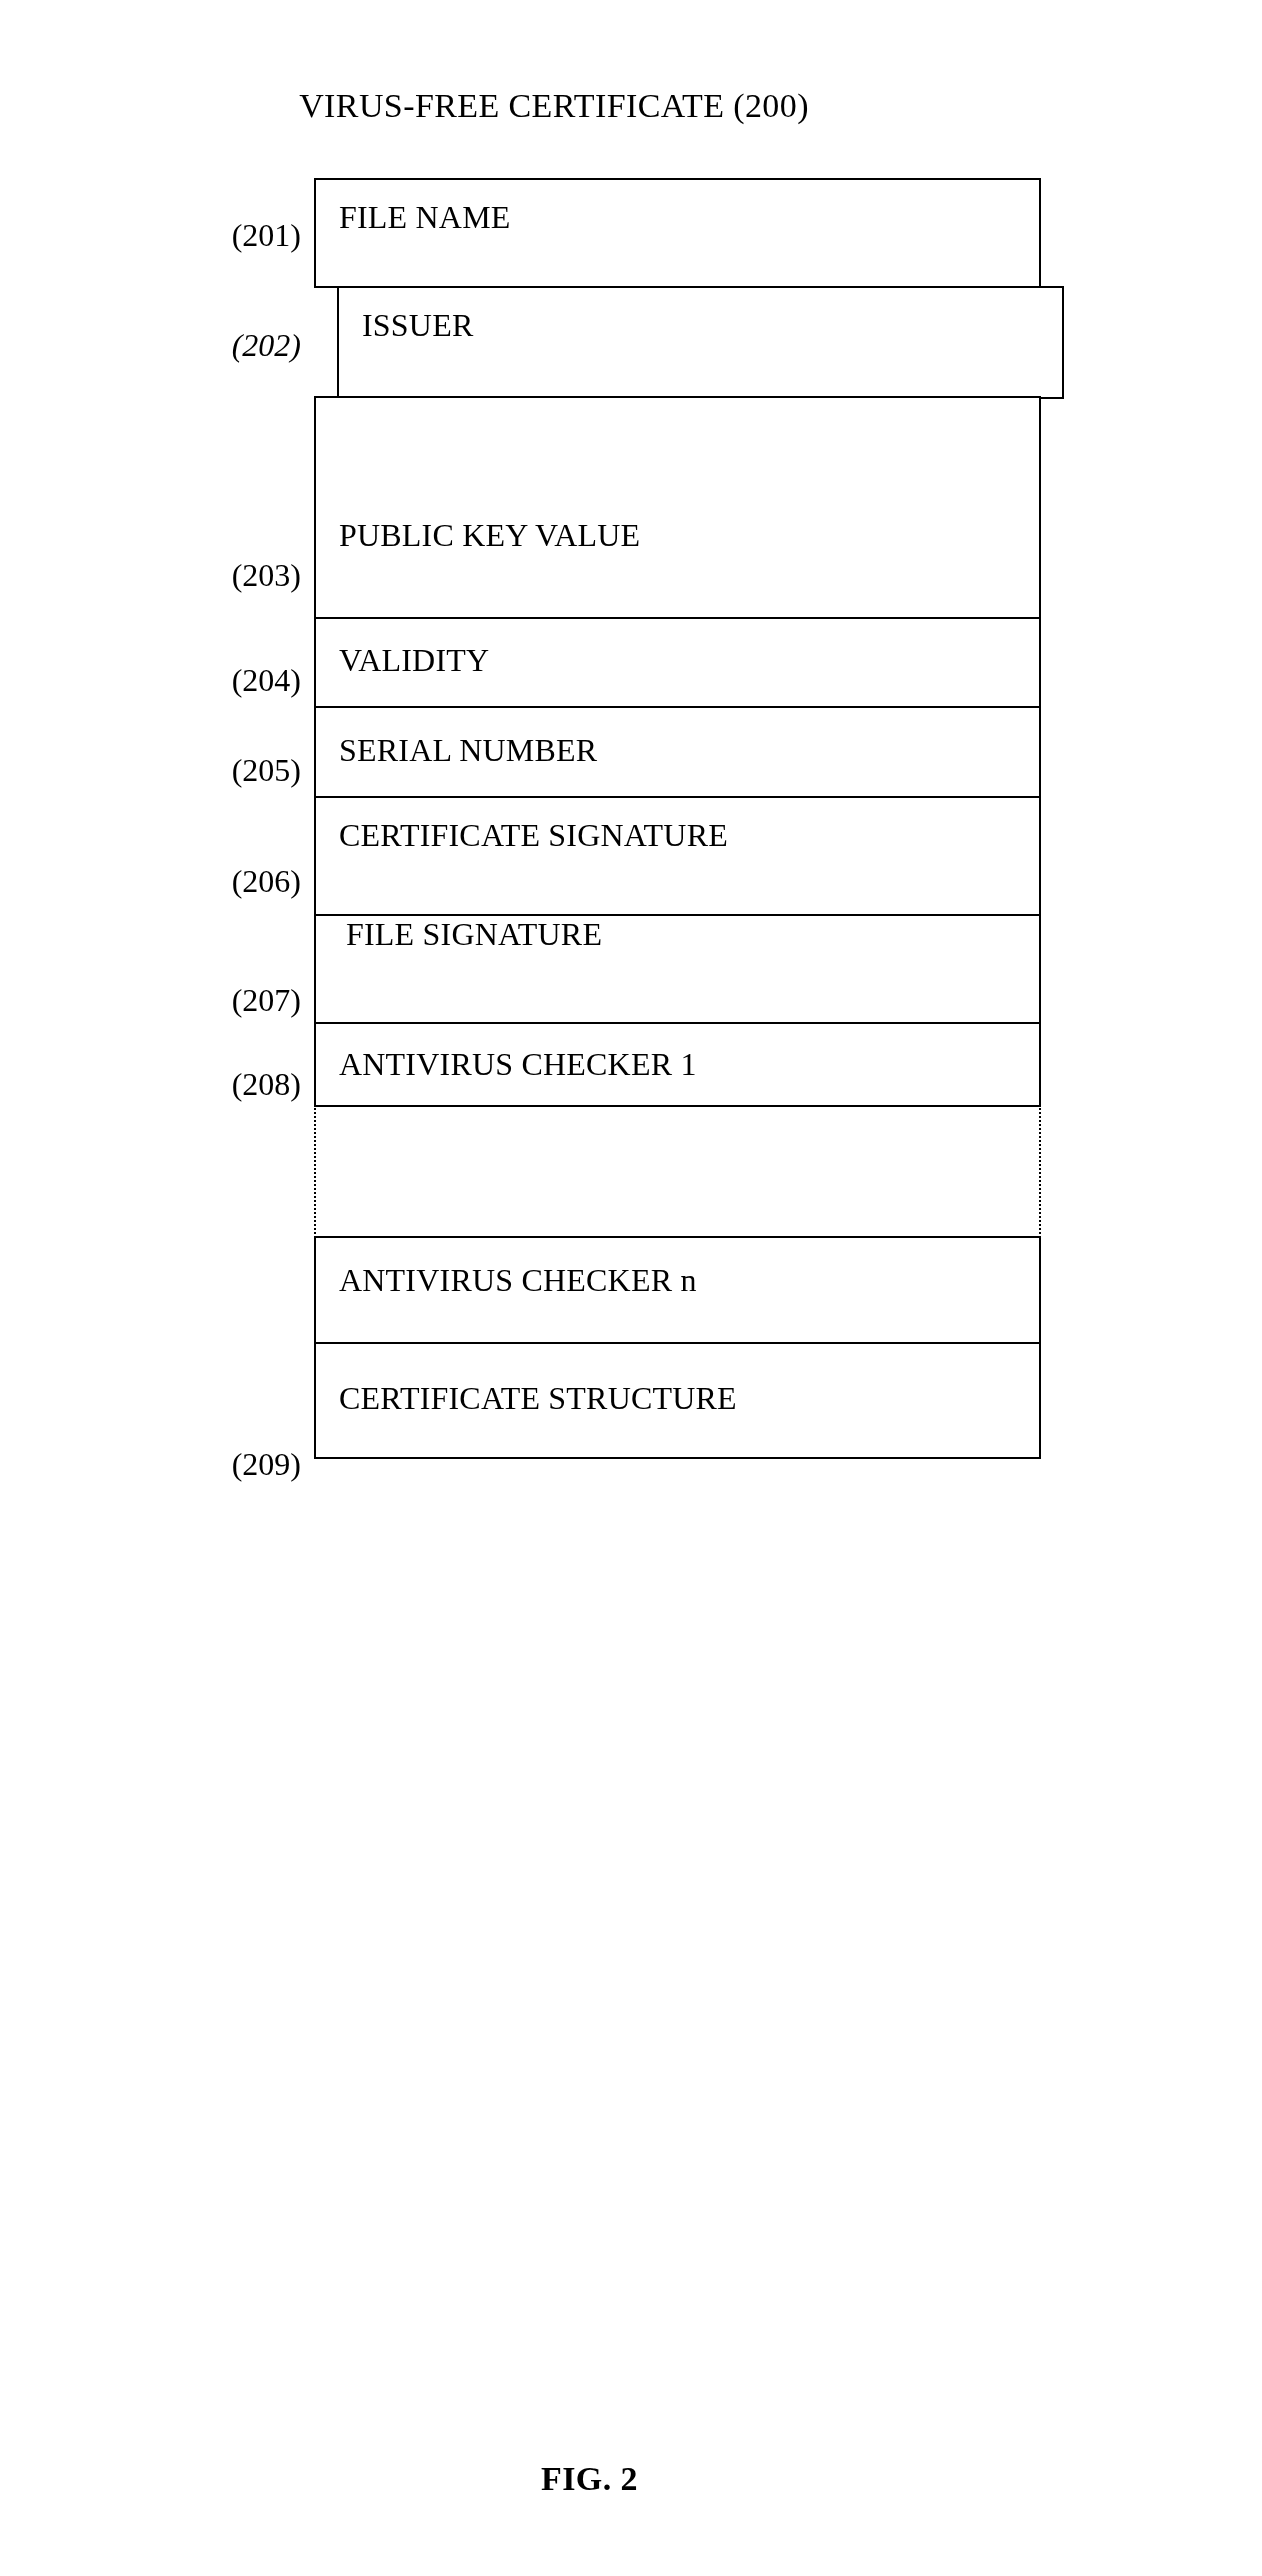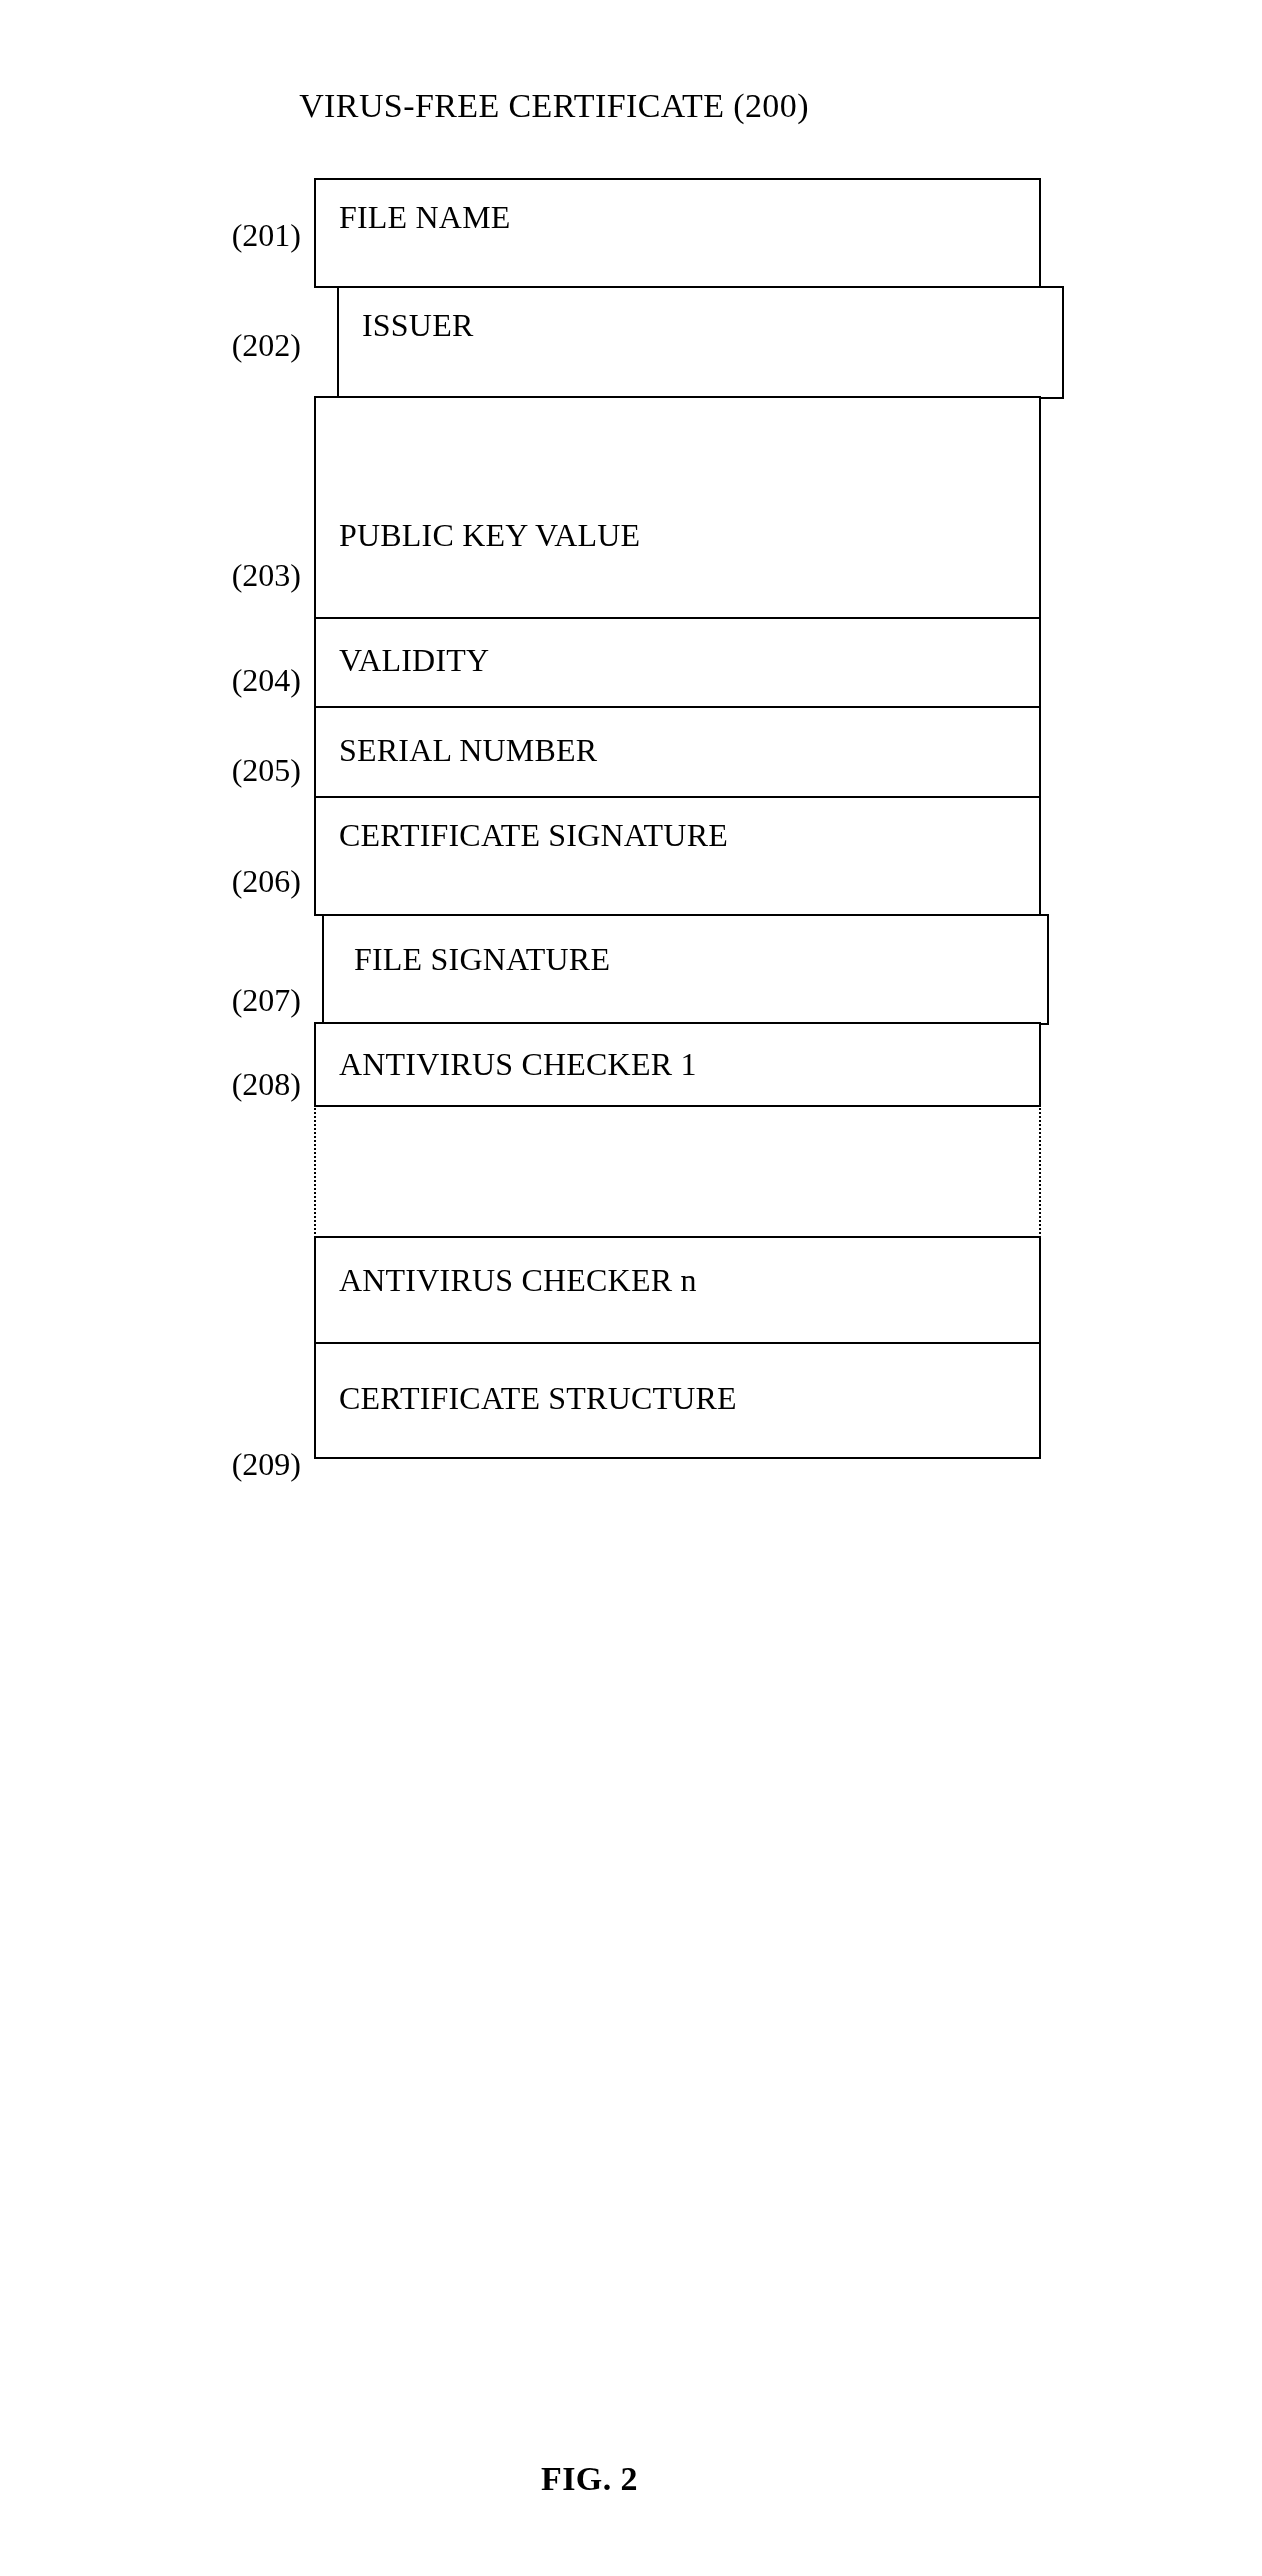--- a/index.html
+++ b/index.html
@@ -85,21 +85,21 @@
 
   
   .r-pubkey { align-items: flex-end; }
   .r-pubkey .cell-label { padding-bottom: 63px; }
 
   
   .r-certsig { align-items: flex-start; }
   .r-certsig .cell-label { padding-top: 19.4px; }
 
   
-  .r-filesig { align-items: center; margin-left: 8px; }
+  .r-filesig { align-items: flex-start; }
   .r-filesig .cell-label { padding-bottom: 21px; padding-left: 30px; }
 
   
   .r-checkn { align-items: flex-start; }
   .r-checkn .cell-label { padding-top: 24px; }
 
   
   .r-filename { align-items: flex-start; }
   .r-filename .cell-label { padding-top: 19.4px; }
   .r-issuer { align-items: flex-start; margin-left: 23px; }
@@ -113,21 +113,21 @@
   
   .ref-label {
     position: absolute;
     width: 177px;
     text-align: right;
     font-size: 32px;
     white-space: nowrap;
     margin-top: 24px;
   }
   .ref-201 { left: 124px; top:  193px; }
-  .ref-202 { left: 124px; top:  303px; }
+  .ref-202 { left: 124px; top:  303px; font-style: italic; }
   .ref-203 { left: 124px; top:  533px; }
   .ref-204 { left: 124px; top:  638px; }
   .ref-205 { left: 124px; top:  728px; }
   .ref-206 { left: 124px; top:  839px; }
   .ref-207 { left: 124px; top: 958px; }
   .ref-208 { left: 124px; top: 1042px; }
   .ref-209 { left: 124px; top: 1422px; }
 
   
   .fig-caption {

